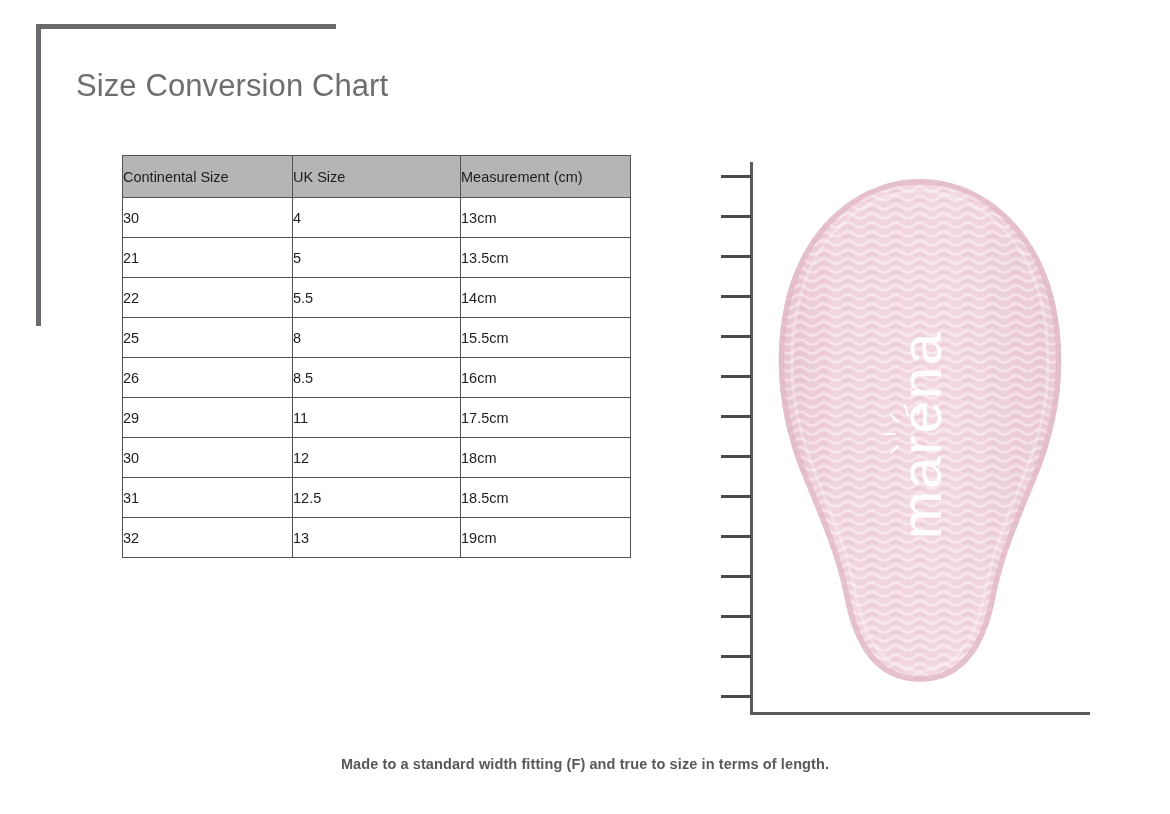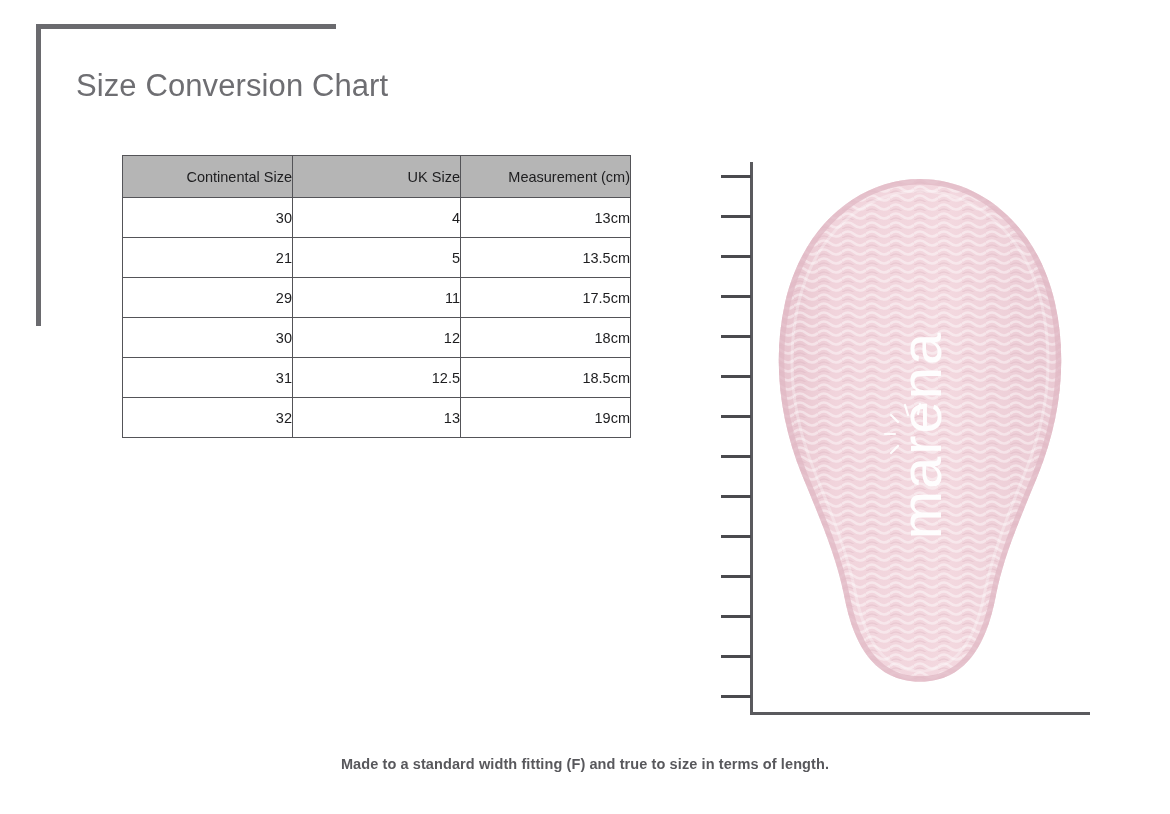--- a/index.html
+++ b/index.html
@@ -51,21 +51,21 @@
   #size-table {
     position: absolute;
     left: 122px;
     top: 155px;
     width: 508px;
     border-collapse: collapse;
     table-layout: fixed;
   }
   #size-table th, #size-table td {
     border: 1px solid #545458;
-    text-align: right;
+    text-align: left;
     font-size: 14.5px;
     color: #1d1d1f;
     height: 39px;
     padding: 0;
     font-weight: 400;
   }
   #size-table th {
     background: #b5b5b5;
     color: #1d1d1f;
     height: 41px;
@@ -185,20 +185,35 @@
   <tbody id="size-table-body">
       <tr>
         <td>30</td>
         <td>4</td>
         <td>13cm</td>
       </tr>
       <tr>
         <td>21</td>
         <td>5</td>
         <td>13.5cm</td>
+      </tr>
+      <tr>
+        <td>22</td>
+        <td>5.5</td>
+        <td>14cm</td>
+      </tr>
+      <tr>
+        <td>25</td>
+        <td>8</td>
+        <td>15.5cm</td>
+      </tr>
+      <tr>
+        <td>26</td>
+        <td>8.5</td>
+        <td>16cm</td>
       </tr>
       <tr>
         <td>29</td>
         <td>11</td>
         <td>17.5cm</td>
       </tr>
       <tr>
         <td>30</td>
         <td>12</td>
         <td>18cm</td>

